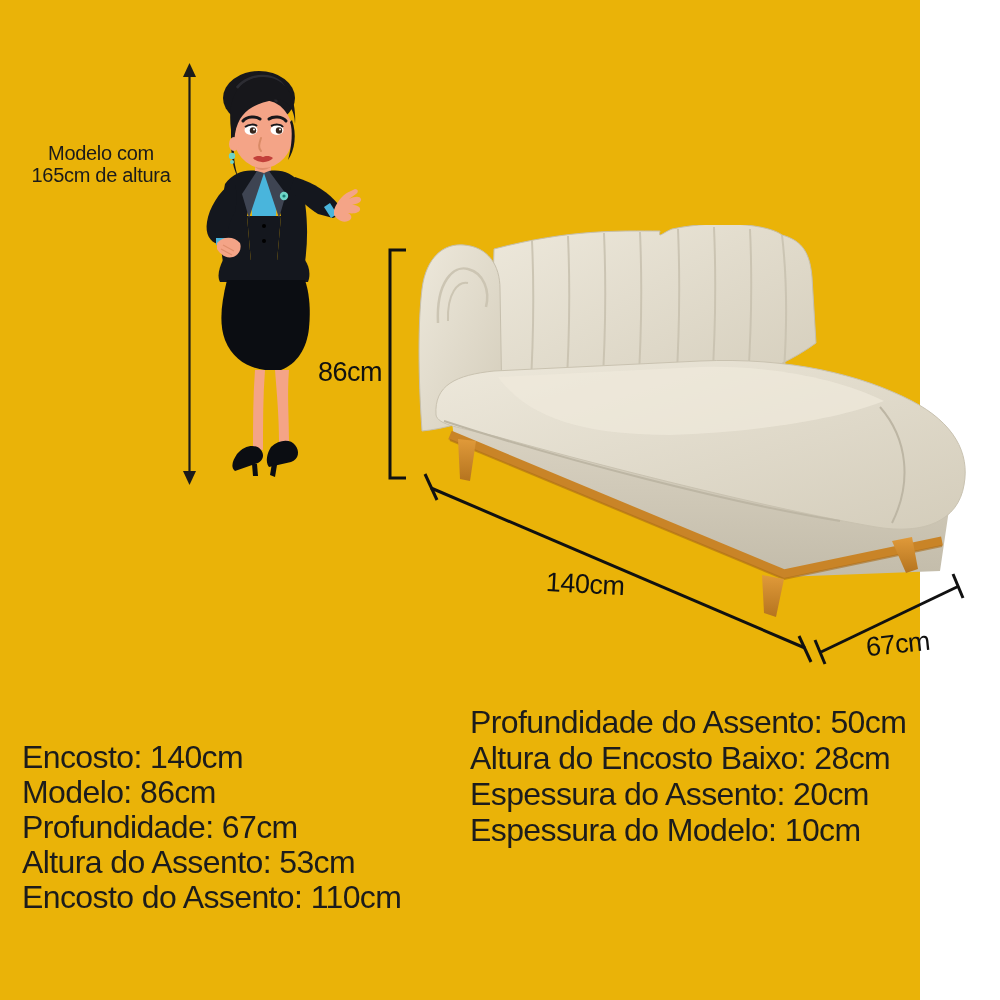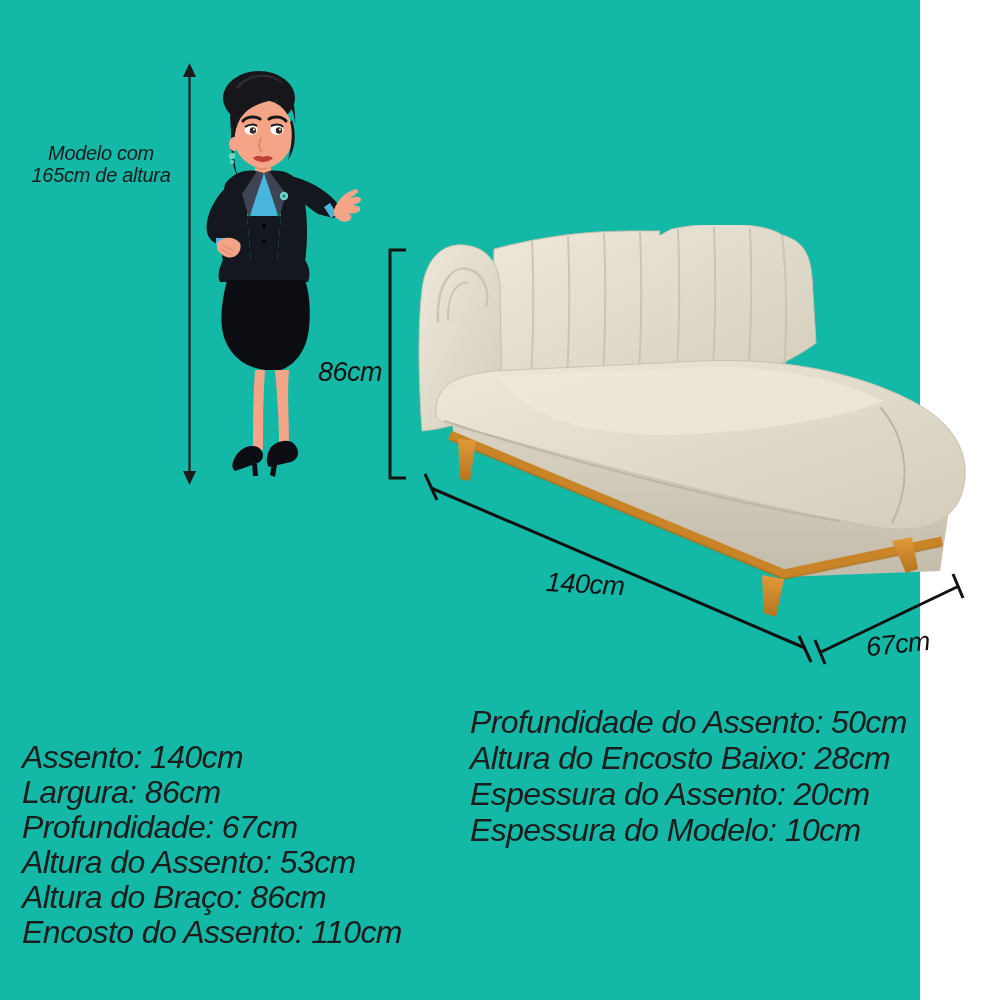--- a/index.html
+++ b/index.html
@@ -1,18 +1,18 @@
 <!DOCTYPE html>
 <html><head>
 <meta charset="utf-8">
 <style>
   * { margin:0; padding:0; box-sizing:border-box; }
   html,body { width:1000px; height:1000px; background:#ffffff; overflow:hidden;
               font-family:"Liberation Sans", sans-serif; }
-  .canvas { position:relative; width:920px; height:1000px; background:#14b8a6;font-style:italic; }
+  .canvas { position:relative; width:920px; height:1000px; background:#eab308; }
   .abs { position:absolute; }
 
   .model-label { left:6px; top:142px; width:190px; text-align:center;
                  font-size:20px; line-height:22px; color:#1b1b1b; letter-spacing:-0.3px; }
 
   .dim-label { color:#111; font-size:27px; letter-spacing:-0.5px; white-space:nowrap; }
   .dim-86   { left:306px; top:357px; width:76px; text-align:right; }
   .dim-140  { left:546px; top:569px; transform:rotate(3deg); }
   .dim-67   { left:866px; top:629px; transform:rotate(-6deg); }
 
@@ -181,25 +181,24 @@
   <div class="abs dim-label dim-140">140cm</div>
 
   <svg class="abs" style="left:805px; top:570px;" width="180" height="110" viewBox="0 0 180 110">
     <line x1="16" y1="82" x2="154" y2="16" stroke="#111" stroke-width="3"></line>
     <line x1="10" y1="70" x2="20" y2="94" stroke="#111" stroke-width="3"></line>
     <line x1="148" y1="4" x2="158" y2="28" stroke="#111" stroke-width="3"></line>
   </svg>
   <div class="abs dim-label dim-67">67cm</div>
 
   <div class="abs specs specs-left">
-    <div>Assento: 140cm</div>
-    <div>Largura: 86cm</div>
+    <div>Encosto: 140cm</div>
+    <div>Modelo: 86cm</div>
     <div>Profundidade: 67cm</div>
     <div>Altura do Assento: 53cm</div>
-    <div>Altura do Braço: 86cm</div>
     <div>Encosto do Assento: 110cm</div>
   </div>
 
   <div class="abs specs specs-right">
     <div>Profundidade do Assento: 50cm</div>
     <div>Altura do Encosto Baixo: 28cm</div>
     <div>Espessura do Assento: 20cm</div>
     <div>Espessura do Modelo: 10cm</div>
   </div>
 

